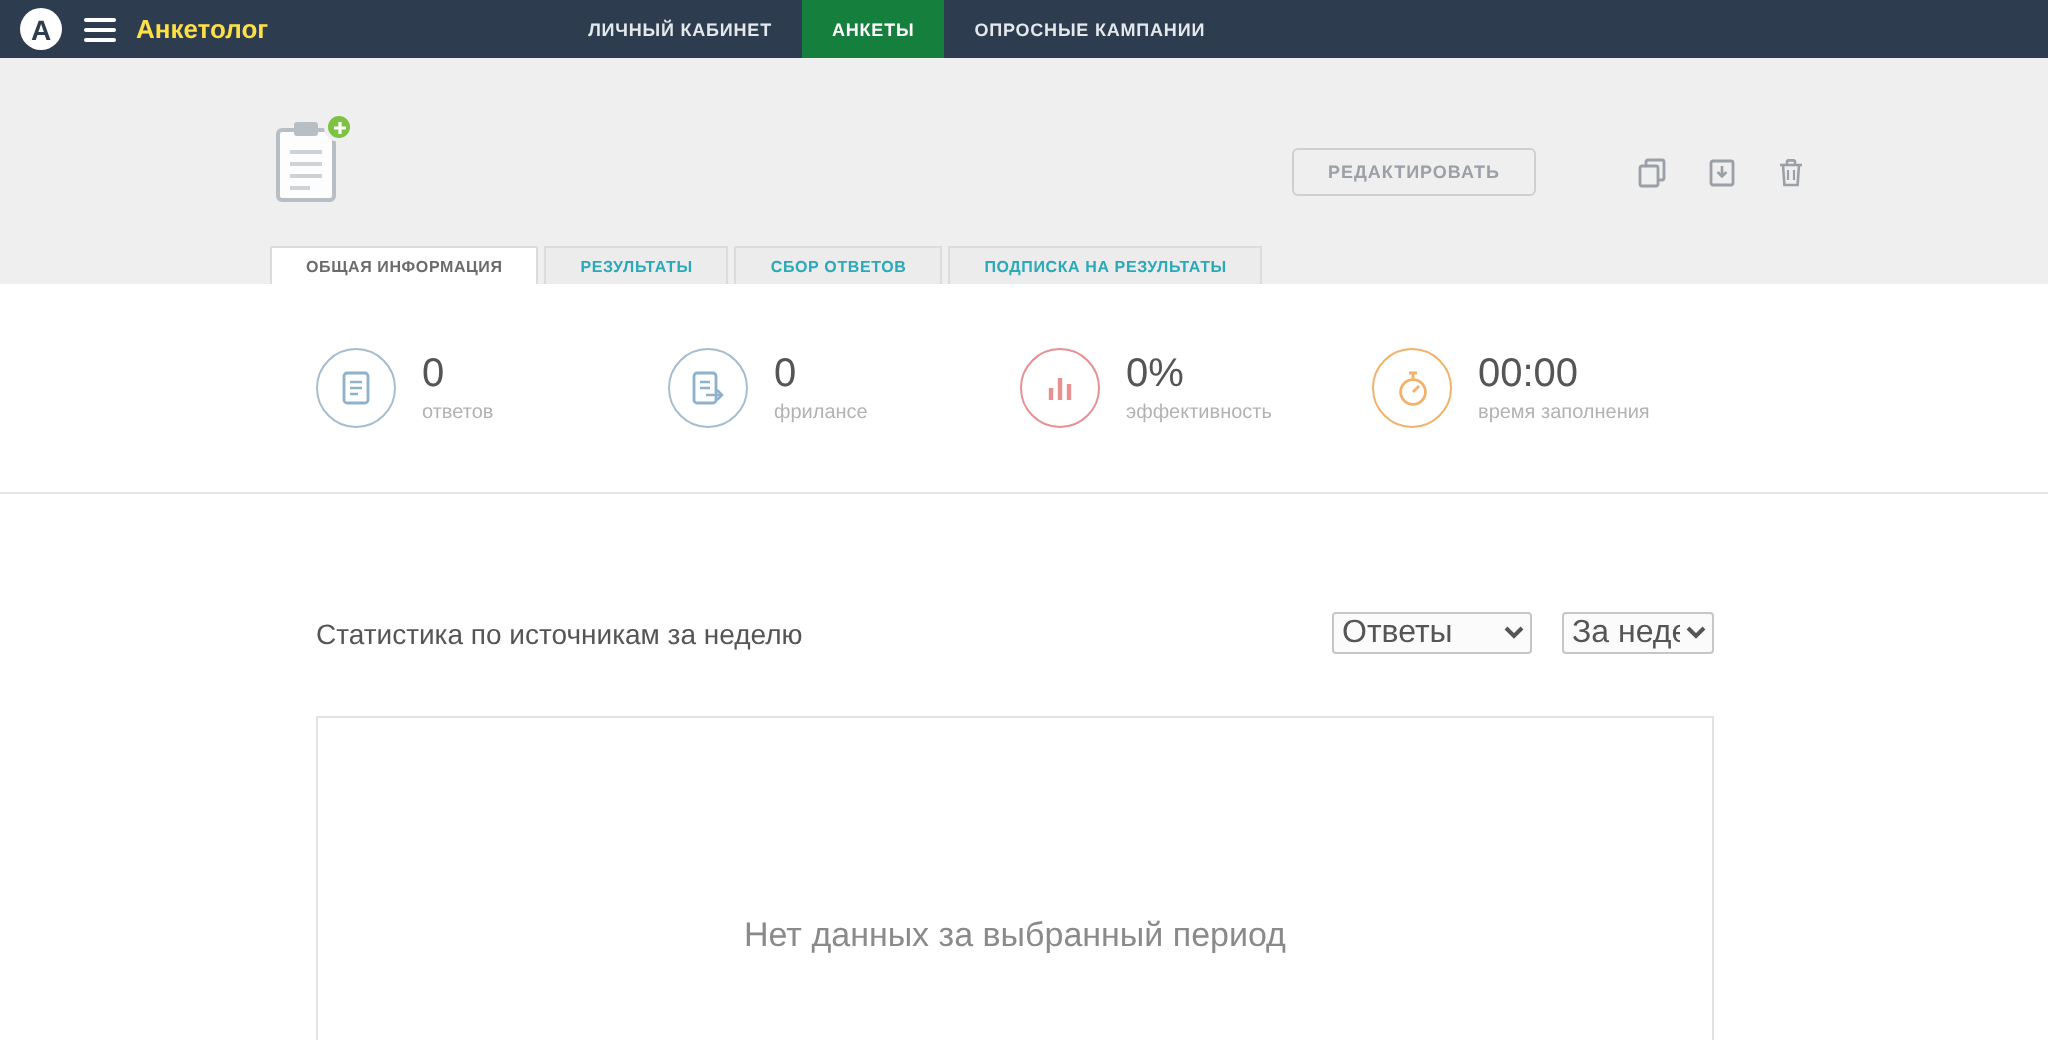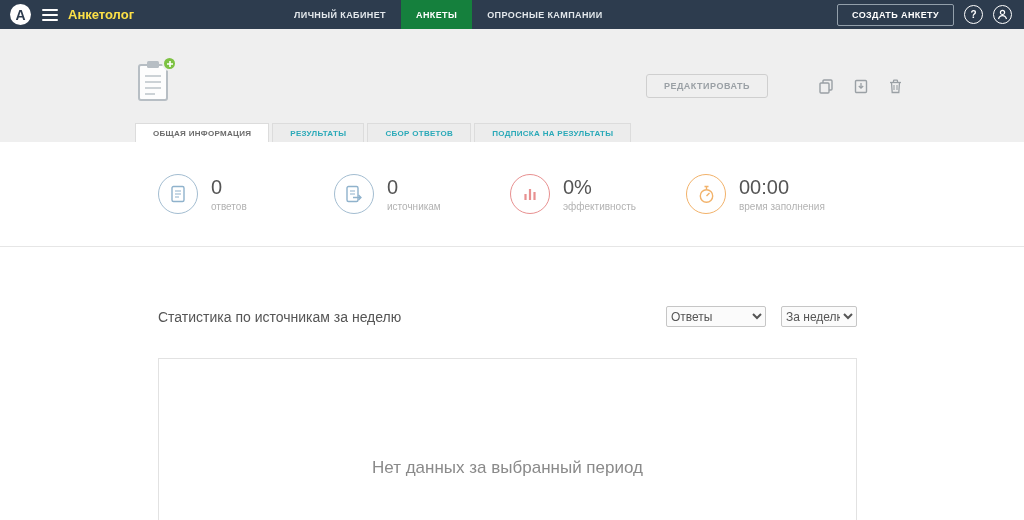--- a/index.html
+++ b/index.html
@@ -47,21 +47,21 @@
   .stat-red    { border-color:#e89090; }
   .stat-orange { border-color:#f2b26a; }
   .stat-value { font-size:20px; color:#555; line-height:20px; }
   .stat-label { font-size:10px; color:#b2b2b2; margin-top:4px; }
 
   
   .stat-section { padding:39px 167px 0 158px; background:#fff; }
   .stat-section-header { display:flex; align-items:center; justify-content:space-between;margin-top:20px; }
   .section-title { font-size:14px; font-weight:400; color:#555; }
   .filters { display:flex; gap:15px; }
-  .filters select { font-family:inherit; font-size:12px; color:#555; height:21px; border:1px solid #c6c6c6; background:#fbfbfb; border-radius:2px; cursor:pointer; }
+  .filters select { font-family:inherit; font-size:16px; color:#555; height:21px; border:1px solid #c6c6c6; background:#fbfbfb; border-radius:2px; cursor:pointer; }
   .metric-select { width:100px; }
   .period-select { width:76px; }
   .chart-box { margin-top:31px; border:1px solid #e2e2e2; height:220px; background:#fff; display:flex; align-items:center; justify-content:center; }
   .empty-msg { font-size:17px; color:#8a8a8a;text-align:right; }
 </style>
 </head>
 <body>
 
 <header class="topbar">
   <div class="logo">A</div>
@@ -71,32 +71,20 @@
       <span></span>
     </div>
   <div class="brand">Анкетолог</div>
 
   <nav class="nav">
     <div class="nav-item">ЛИЧНЫЙ КАБИНЕТ</div>
     <div class="nav-item active">АНКЕТЫ</div>
     <div class="nav-item">ОПРОСНЫЕ КАМПАНИИ</div>
   </nav>
 
-  <div class="topbar-right">
-    <button class="create-btn">СОЗДАТЬ АНКЕТУ</button>
-    <button class="circle-btn">?</button>
-    <button class="circle-btn">
-      <span style="display:flex;">
-        <svg width="11" height="11" viewBox="0 0 11 11">
-            <circle cx="5.5" cy="3.4" r="2.1" fill="none" stroke="#fff" stroke-width="1.2"></circle>
-            <path d="M1.5 10c.6-2.4 2.2-3.4 4-3.4s3.4 1 4 3.4" fill="none" stroke="#fff" stroke-width="1.2"></path>
-          </svg>
-      </span>
-    </button>
-  </div>
 </header>
 
 <section class="survey-header">
   <div class="survey-row">
     <div class="clip-wrap">
       <svg width="36" height="44" viewBox="0 0 36 44">
         <rect x="4" y="6" width="28" height="35" rx="2" fill="#fdfdfd" stroke="#b7bec4" stroke-width="2"></rect>
         <rect x="12" y="2" width="12" height="7" rx="1.5" fill="#b7bec4"></rect>
         <line x1="10" y1="17" x2="26" y2="17" stroke="#ccd2d6" stroke-width="2"></line>
         <line x1="10" y1="23" x2="26" y2="23" stroke="#ccd2d6" stroke-width="2"></line>
@@ -168,21 +156,21 @@
   <div class="stat">
     <div class="stat-circle stat-blue">
       <svg width="18" height="18" viewBox="0 0 18 18">
           <rect x="2" y="1.5" width="11" height="15" rx="1.5" fill="none" stroke="#8fb2cc" stroke-width="1.4"></rect>
           <path d="M5 6h5M5 9h5" stroke="#8fb2cc" stroke-width="1.2"></path>
           <path d="M8 12.5h8M13.5 10l2.5 2.5-2.5 2.5" fill="none" stroke="#8fb2cc" stroke-width="1.3"></path>
         </svg>
     </div>
     <div>
       <div class="stat-value">0</div>
-      <div class="stat-label">источникам</div>
+      <div class="stat-label">фрилансе</div>
     </div>
   </div>
 
   <div class="stat">
     <div class="stat-circle stat-red">
       <svg width="16" height="16" viewBox="0 0 16 16">
           <path d="M3.5 14V8M8 14V3M12.5 14V6" stroke="#e89090" stroke-width="2.2"></path>
         </svg>
     </div>
     <div>

